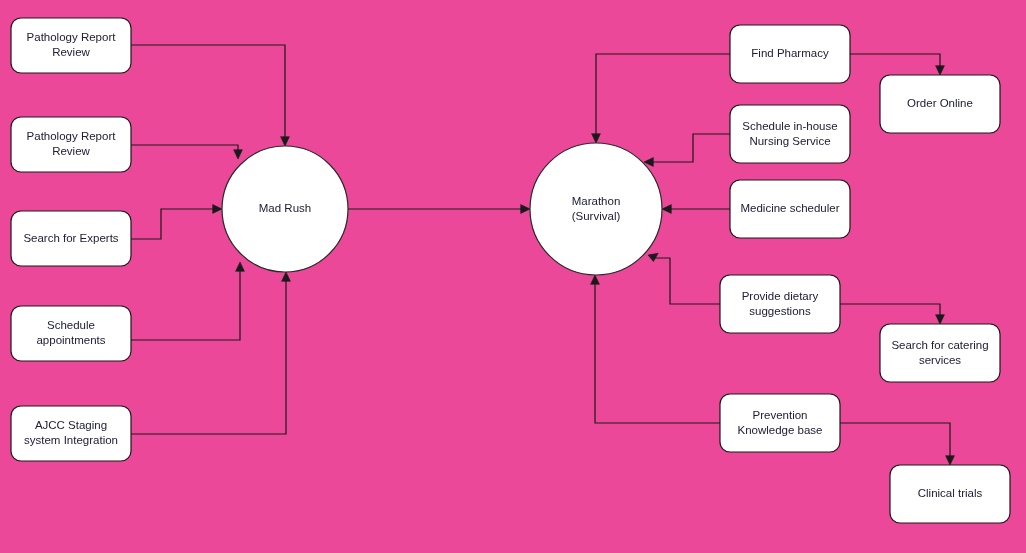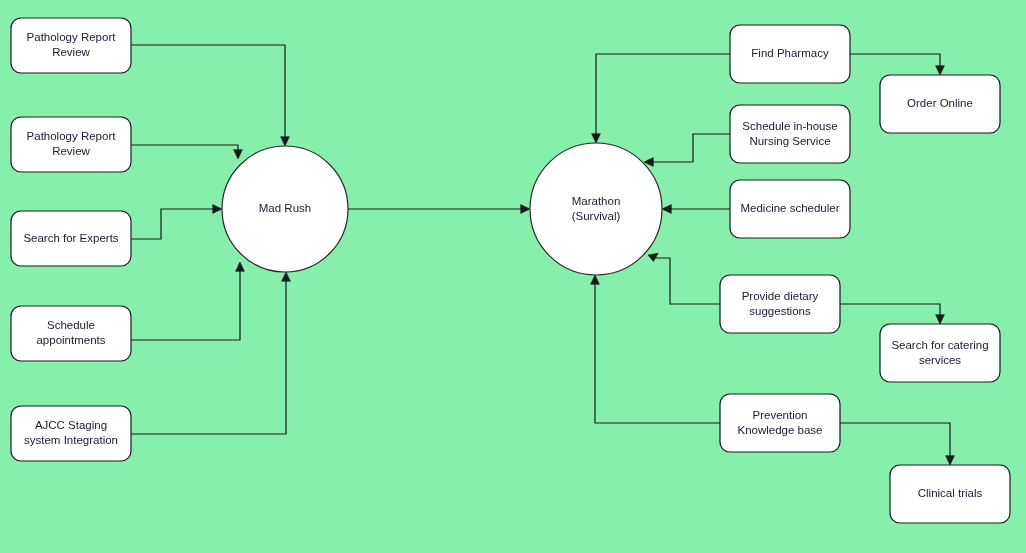--- a/index.html
+++ b/index.html
@@ -10,21 +10,21 @@
   body {
     width: 1026px;
     height: 553px;
     font-family: "Liberation Sans", sans-serif;
     overflow: hidden;
   }
   #diagram-root {
     position: relative;
     width: 1026px;
     height: 553px;
-    background: #86efac;
+    background: #ec4899;
   }
   svg#flow-svg {
     position: absolute;
     top: 0;
     left: 0;
     width: 1026px;
     height: 553px;
     display: block;
   }
   .node-shape {

